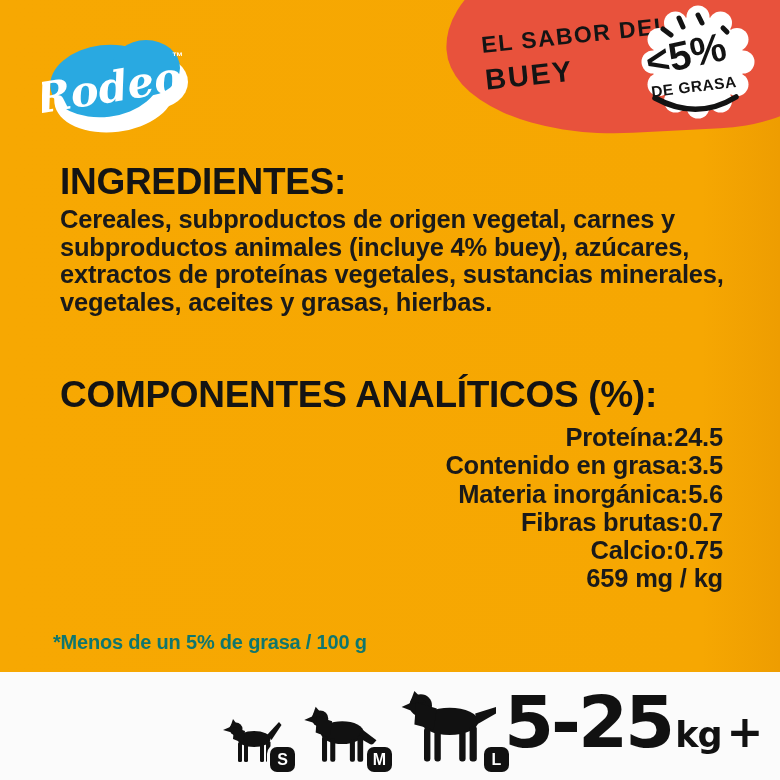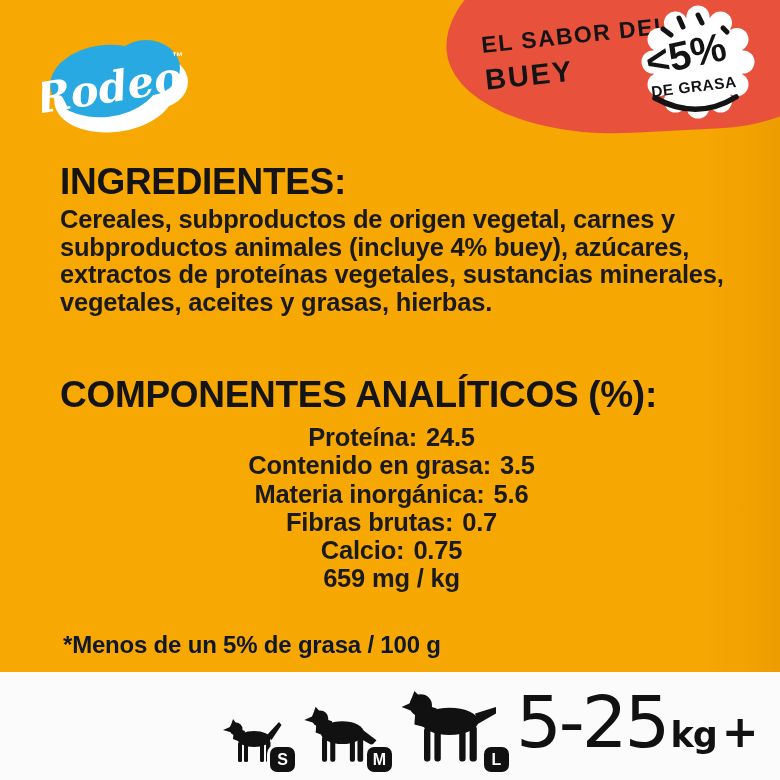--- a/index.html
+++ b/index.html
@@ -38,27 +38,27 @@
   }
   .heading.ingredients{top:161px;}
   .heading.analytical{top:374px;}
   .para{
     position:absolute;left:60px;top:206px;z-index:2;
     font-size:25.5px;font-weight:bold;line-height:27.6px;
     letter-spacing:-0.2px;color:#1A1A1A;white-space:nowrap;
   }
   .table{position:absolute;left:60px;top:423px;width:663px;z-index:2;}
   .table .row{
-    display:flex;justify-content:center;align-items:baseline;
+    display:flex;justify-content:flex-end;align-items:baseline;
     font-size:25.5px;font-weight:bold;line-height:28.3px;
-    letter-spacing:-0.2px;color:#1A1A1A;gap:9px;
+    letter-spacing:-0.2px;color:#1A1A1A;
   }
   .footnote{
-    position:absolute;left:63px;top:631px;z-index:2;
-    font-size:24px;font-weight:bold;letter-spacing:-0.2px;color:#0f172a;
+    position:absolute;left:53px;top:631px;z-index:2;
+    font-size:20px;font-weight:bold;letter-spacing:-0.2px;color:#0f766e;
   }
   
   .size-band{
     position:absolute;left:0;bottom:0;width:780px;height:108px;
     background:#FBFBFB;z-index:2;
   }
   .dogs-row{
     position:absolute;left:222px;bottom:17px;
     display:flex;align-items:flex-end;
   }
@@ -69,21 +69,21 @@
     box-shadow:0 0 0 3px #FBFBFB;
     margin-left:-12px;margin-right:8px;margin-bottom:-9px;
     position:relative;z-index:2;
   }
   .dog{display:block;}
   .weight{
     position:absolute;left:504px;bottom:25px;
     display:flex;align-items:baseline;color:#111;
     font-family:"DejaVu Sans","Liberation Sans",sans-serif;
   }
-  .weight .num{font-size:72px;font-weight:normal;letter-spacing:-3px;line-height:54px;margin-left:12px;}
+  .weight .num{font-size:72px;font-weight:bold;letter-spacing:-3px;line-height:54px;}
   .weight .unit{font-size:35px;font-weight:bold;margin-left:3px;letter-spacing:-1px;}
   .weight .plus{font-size:44px;font-weight:bold;margin-left:5px;line-height:30px;}
 </style>
 </head>
 <body>
 
 <div class="label">
 
   <div class="yellow-panel"></div>
 

